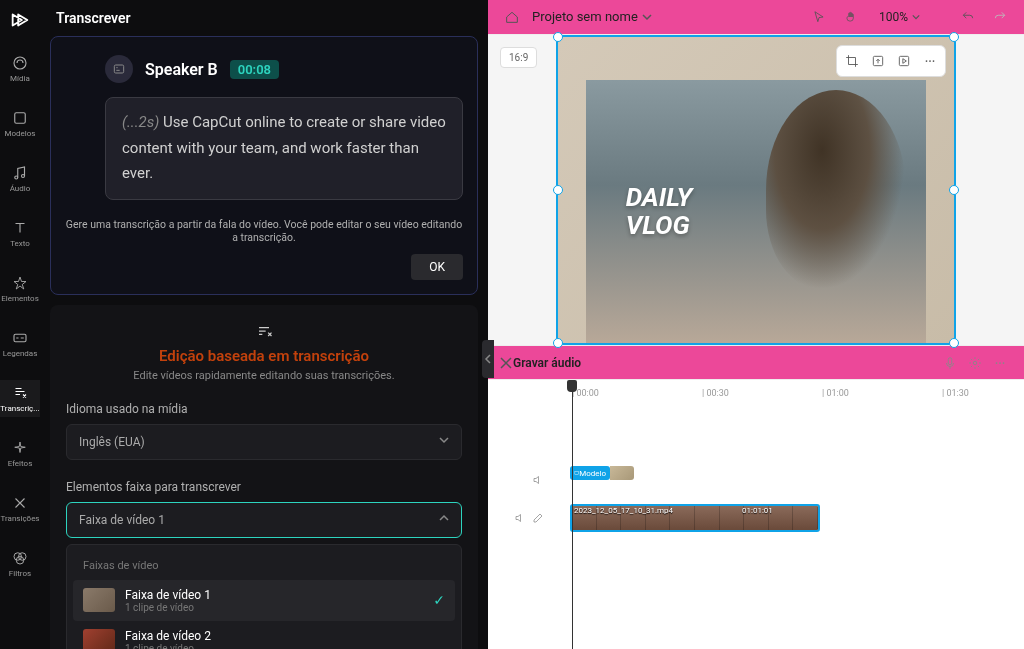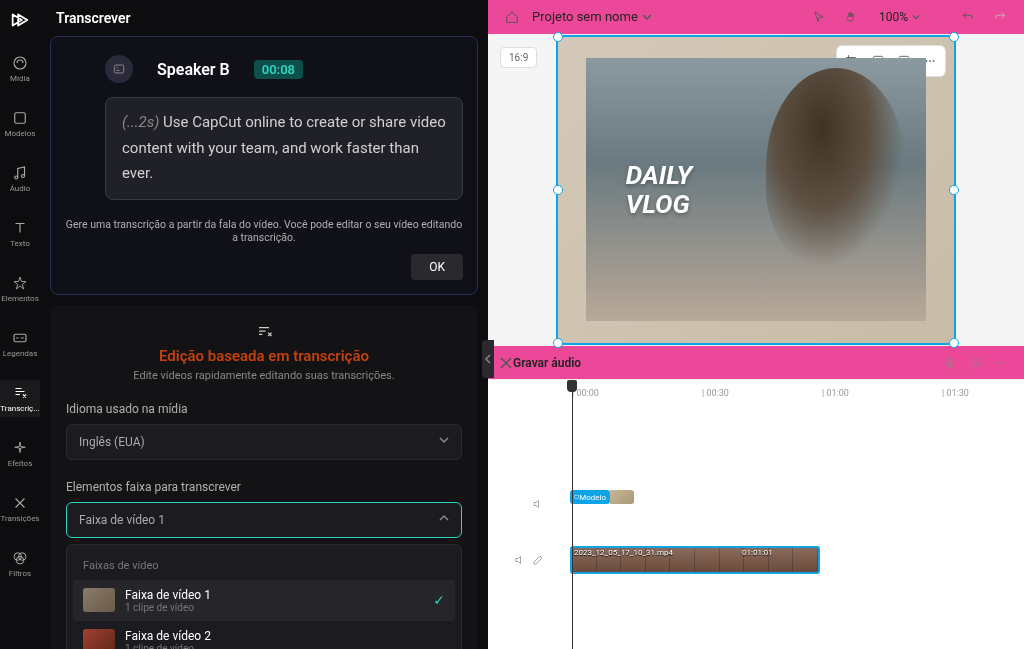--- a/index.html
+++ b/index.html
@@ -9,21 +9,21 @@
 .left-rail .rail-item { width: 40px; display: flex; flex-direction: column; align-items: center; gap: 2px; cursor: pointer; padding: 4px 0; }
 .left-rail .rail-item.active { background: #1a1a1c; }
 .left-rail .rail-icon { width: 18px; height: 18px; }
 .left-rail .rail-label { font-size: 8px; color: #999; text-align: center; }
 .left-rail .rail-item.active .rail-label { color: #fff; }
 
 .panel { width: 448px; background: #0d0d0f; display: flex; flex-direction: column; position: relative; }
 .panel-collapse { position: absolute; right: -6px; top: 340px; width: 12px; height: 38px; background: #2a2a2e; border-radius: 4px 0 0 4px; display: flex; align-items: center; justify-content: center; cursor: pointer; z-index: 5; }
 .panel-header { padding: 10px 16px; font-size: 14px; font-weight: 600; color: #fff; }
 .promo-card { margin: 0 10px; background: #0f1018; border: 1px solid #2a2f5a; border-radius: 8px; padding: 18px 14px 14px; }
-.speaker-row { display: flex; align-items: center; gap: 24px; margin-bottom: 14px; padding-left: 40px; }
+.speaker-row { display: flex; align-items: center; gap: 12px; margin-bottom: 14px; padding-left: 40px; }
 .speaker-avatar { width: 28px; height: 28px; border-radius: 50%; background: #2a2a3a; display: flex; align-items: center; justify-content: center; }
 .speaker-name { font-size: 16px; font-weight: 600; color: #fff; }
 .speaker-time { background: #0d4f4a; color: #2dd4bf; padding: 2px 8px; border-radius: 4px; font-size: 13px; font-weight: 600; }
 .transcript-box { margin-left: 40px; background: rgba(40,40,48,0.7); border: 1px solid #3a3a42; border-radius: 8px; padding: 12px 16px; font-size: 15px; line-height: 1.7; color: #d0d0d0; }
 .transcript-delay { font-style: italic; color: #888; }
 .promo-desc { font-size: 10.5px; color: #b0b0b0; text-align: center; margin-top: 18px; }
 .promo-ok { display: flex; justify-content: flex-end; margin-top: 10px; }
 .promo-ok button { background: #2a2a2e; color: #fff; border: none; padding: 6px 18px; border-radius: 4px; font-size: 12px; cursor: pointer; }
 
 .edit-section { margin: 10px 10px 0; background: #131316; border-radius: 8px; padding: 16px; flex: 1; }
@@ -49,21 +49,21 @@
 .check { color: #2dd4bf; font-size: 14px; }
 
 .right-side { flex: 1; display: flex; flex-direction: column; background: #ec4899; }
 .top-tools { height: 36px; display: flex; align-items: center; padding: 0 12px; border-bottom: 1px solid #eee; gap: 8px; }
 .project-title { display: flex; align-items: center; gap: 4px; font-size: 13px; color: #222; cursor: pointer; flex: 1; }
 .tool-btn { width: 24px; height: 24px; display: flex; align-items: center; justify-content: center; cursor: pointer; border-radius: 4px; }
 .zoom-label { font-size: 12px; color: #222; padding: 0 8px; display: flex; align-items: center; gap: 4px; }
 
 .canvas-area { flex: 1; background: #f5f5f5; position: relative; display: flex; align-items: center; justify-content: center; }
 .ratio-badge { position: absolute; top: 12px; left: 12px; background: #fff; border: 1px solid #ddd; border-radius: 4px; padding: 4px 8px; font-size: 10px; color: #666; }
-.video-frame { position: relative; width: 400px; height: 310px; background: linear-gradient(135deg,#d4c9b8 0%,#c8bca8 100%); border: 2px solid #0fa3e8; display: flex; align-items: center; justify-content: center; }
+.video-frame { position: relative; width: 400px; height: 310px; background: linear-gradient(135deg,#d4c9b8 0%,#c8bca8 100%); border: 2px solid #0fa3e8; display: flex; align-items: flex-end; justify-content: center; }
 .video-inner { width: 86%; height: 86%; background: linear-gradient(180deg,#8a9aa0 0%,#6a7a80 40%,#b8a898 100%); position: relative; display: flex; align-items: center; justify-content: flex-start; padding-left: 40px; }
 .video-text { font-family: Georgia, serif; font-size: 26px; font-weight: 700; color: #fff; text-shadow: 0 2px 4px rgba(0,0,0,0.3); font-style: italic; line-height: 1.1; }
 .sel-handle { position: absolute; width: 10px; height: 10px; background: #fff; border: 1px solid #0fa3e8; border-radius: 50%; }
 .sh-tl { top: -5px; left: -5px; } .sh-tr { top: -5px; right: -5px; }
 .sh-bl { bottom: -5px; left: -5px; } .sh-br { bottom: -5px; right: -5px; }
 .sh-l { top: 50%; left: -5px; transform: translateY(-50%); }
 .sh-r { top: 50%; right: -5px; transform: translateY(-50%); }
 .canvas-toolbar { position: absolute; top: 8px; right: 8px; display: flex; gap: 4px; background: #fff; border: 1px solid #ddd; border-radius: 6px; padding: 4px; }
 .canvas-toolbar .tool-btn { width: 22px; height: 22px; }
 
@@ -71,21 +71,21 @@
 .audio-close { cursor: pointer; }
 .audio-label { font-size: 12px; color: #222; font-weight: 600; flex: 1; }
 
 .timeline { height: 280px; border-top: 1px solid #eee; background: #fff; position: relative; }
 .ruler { height: 24px; display: flex; position: relative; font-size: 9px; color: #999; padding-left: 84px; }
 .ruler-mark { position: absolute; top: 8px; }
 .playhead { position: absolute; left: 84px; top: 2px; bottom: 0; width: 1px; background: #333; z-index: 3; }
 .playhead::before { content: ''; position: absolute; top: -2px; left: -5px; width: 10px; height: 12px; background: #333; border-radius: 2px 2px 4px 4px; }
 
 .track-area { padding-top: 60px; }
-.track { height: 32px; display: flex; align-items: center; margin-bottom: 6px; position: relative; margin-top: 24px; }
+.track { height: 32px; display: flex; align-items: center; margin-bottom: 6px; position: relative; }
 .track-controls { width: 64px; display: flex; justify-content: flex-end; gap: 6px; padding-right: 8px; }
 .track-lane { flex: 1; position: relative; height: 28px; }
 .clip-model { position: absolute; left: 18px; width: 40px; height: 14px; top: 0; background: #0fa3e8; border-radius: 3px; font-size: 8px; color: #fff; display: flex; align-items: center; padding: 0 4px; }
 .clip-thumb { position: absolute; left: 58px; width: 24px; height: 14px; top: 0; background: linear-gradient(135deg,#c8b898,#a89878); border-radius: 0 3px 3px 0; }
 .clip-video { position: absolute; left: 18px; width: 250px; height: 28px; border: 2px solid #0fa3e8; border-radius: 3px; display: flex; overflow: hidden; }
 .clip-frame { flex: 1; background: linear-gradient(180deg,#8a6a5a,#6a4a3a); border-right: 1px solid rgba(0,0,0,0.2); }
 .clip-label-over { position: absolute; left: 22px; top: 2px; font-size: 8px; color: #fff; z-index: 2; text-shadow: 0 1px 1px #000; }
 .clip-dur-over { position: absolute; left: 190px; top: 2px; font-size: 8px; color: #fff; z-index: 2; text-shadow: 0 1px 1px #000; }
 
 .house-silhouette { position: absolute; right: 20px; top: 10px; width: 140px; height: 200px; background: radial-gradient(ellipse at 40% 30%, #3a2a1a 0%, #5a4a3a 40%, transparent 70%); border-radius: 50% 50% 40% 40%; opacity: 0.9; }

